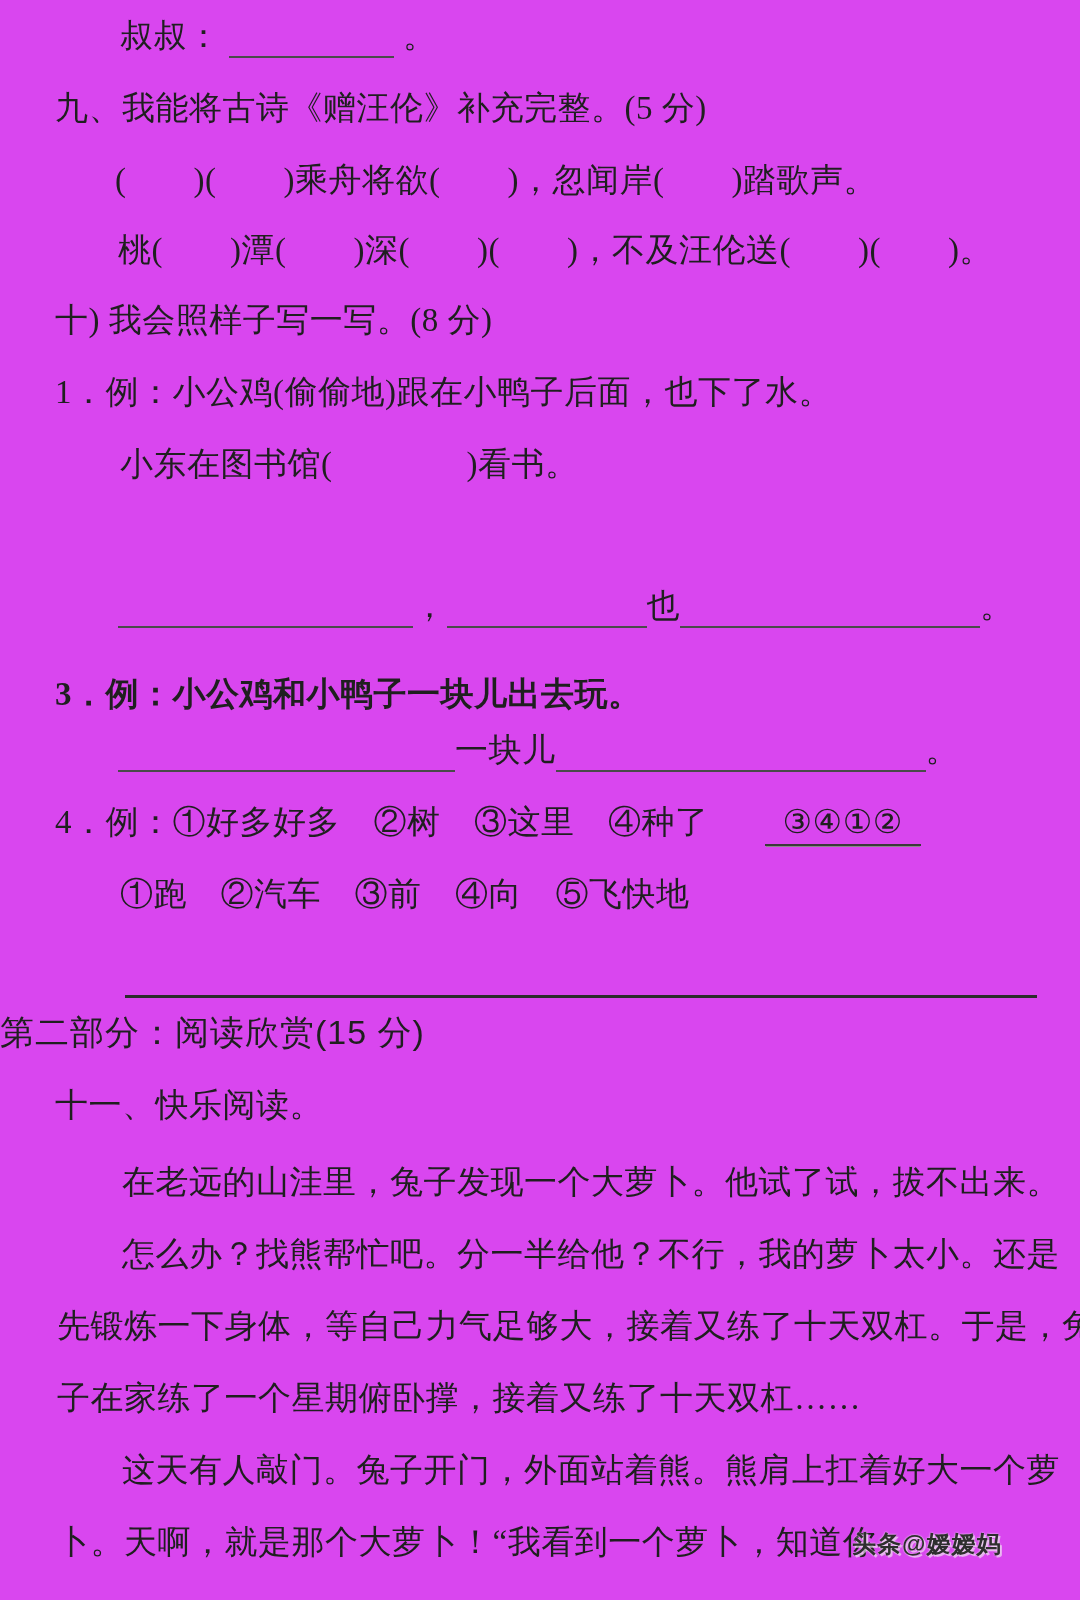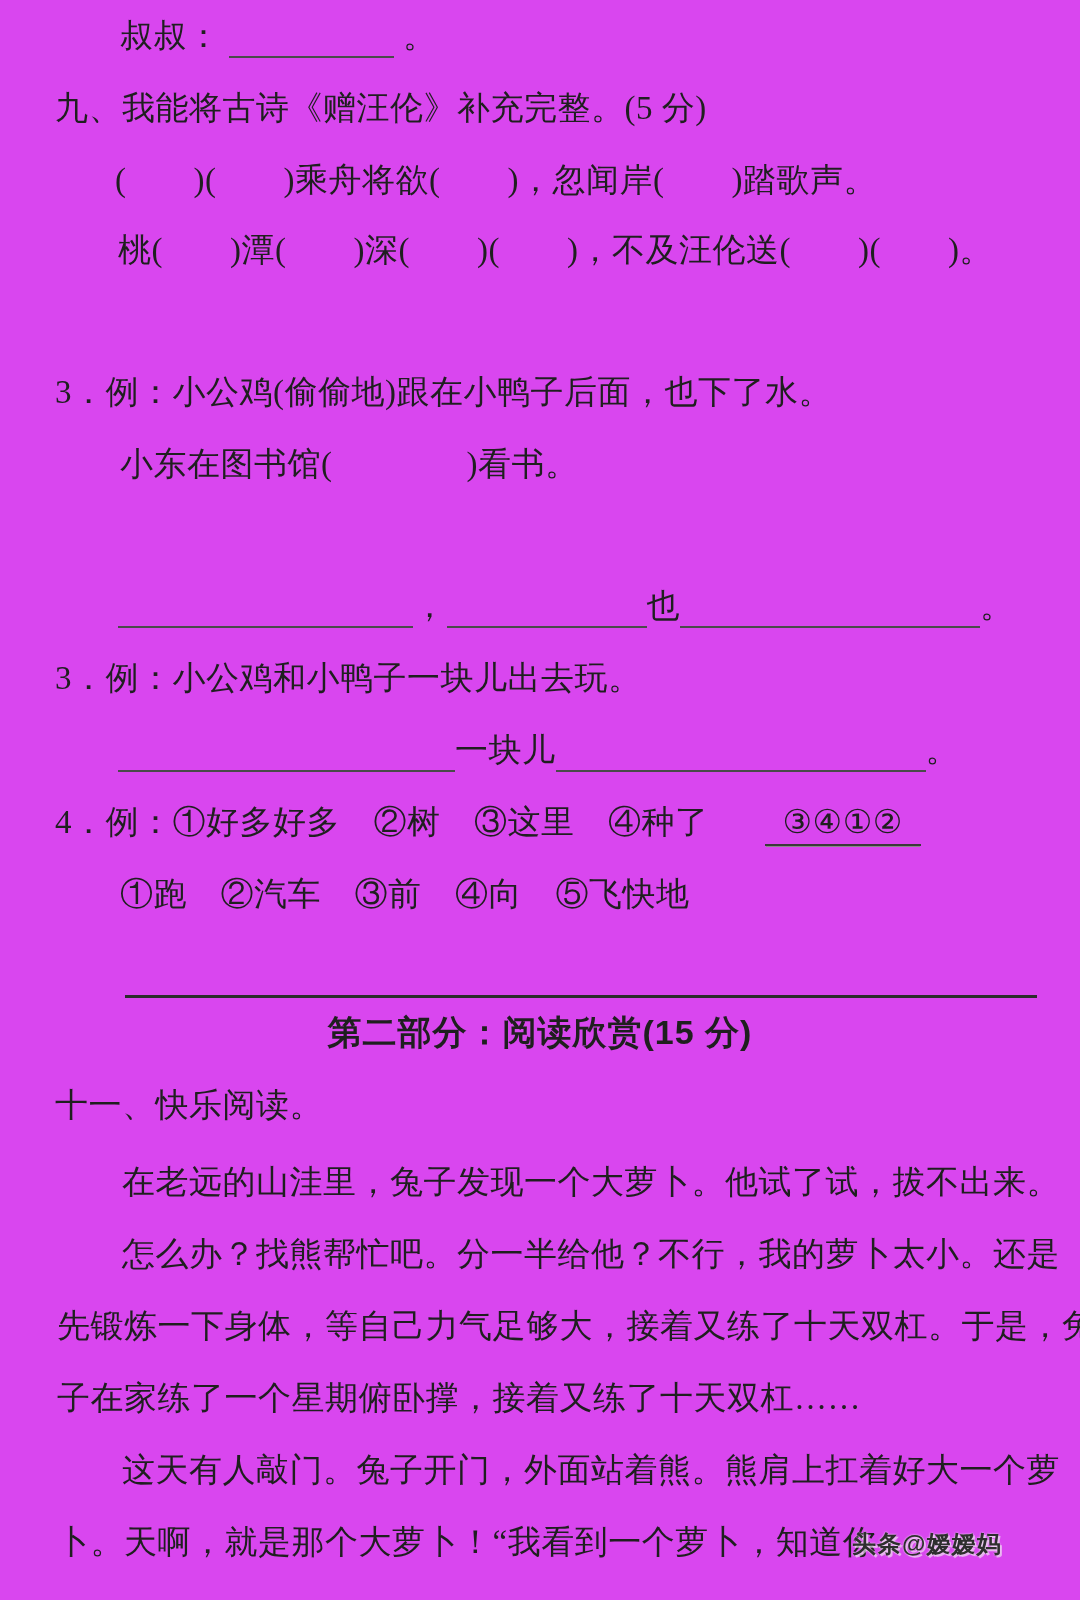--- a/index.html
+++ b/index.html
@@ -33,23 +33,22 @@
     box-shadow:0 2px 0 -1px #8a8a8a;
   }
   .divider{
     position:absolute;
     background:#2b2b2b;
     height:3px;
   }
   .heading{
     position:absolute;
     width:100%;
-    text-align:center;
     font-family:"Liberation Sans","DejaVu Sans",sans-serif;
-    font-weight:700;
+    font-weight:400;
     font-size:34px;
     line-height:44px;
     letter-spacing:1px;
   }
   .watermark{
     position:absolute;
     font-family:"Liberation Sans","DejaVu Sans",sans-serif;
     font-weight:700;
     font-size:24px;
     color:#2e2e2e;
@@ -65,29 +64,30 @@
   <div class="line" style="left:120px;top:14px;">
     <span>叔叔：</span>
     <span class="blank" style="width:165px;"></span>
     <span>。</span>
   </div>
 
   <div class="line" style="left:55px;top:86px;">九、我能将古诗《赠汪伦》补充完整。(5 分)</div>
   <div class="line" style="left:115px;top:158px;">(　　)(　　)乘舟将欲(　　)，忽闻岸(　　)踏歌声。</div>
   <div class="line" style="left:118px;top:228px;">桃(　　)潭(　　)深(　　)(　　)，不及汪伦送(　　)(　　)。</div>
 
+  <div class="line" style="left:55px;top:298px;">十) 我会照样子写一写。(8 分)</div>
 
-  <div class="line" style="left:55px;top:370px;">3．例：小公鸡(偷偷地)跟在小鸭子后面，也下了水。</div>
+  <div class="line" style="left:55px;top:370px;">1．例：小公鸡(偷偷地)跟在小鸭子后面，也下了水。</div>
   <div class="line" style="left:120px;top:442px;">小东在图书馆(　　　　)看书。</div>
 
   <div class="line" style="left:118px;top:584px;">
     <span class="blank" style="width:295px;"></span><span>，</span><span class="blank" style="width:200px;"></span><span>也</span><span class="blank" style="width:300px;"></span><span>。</span>
   </div>
 
-  <div class="line" style="left:55px;top:656px;">3．例：小公鸡和小鸭子一块儿出去玩。</div>
+  <div class="line" style="left:55px;top:672px;font-weight:bold;">3．例：小公鸡和小鸭子一块儿出去玩。</div>
   <div class="line" style="left:118px;top:728px;">
     <span class="blank" style="width:337px;"></span><span>一块儿</span><span class="blank" style="width:370px;"></span><span>。</span>
   </div>
 
   <div class="line" style="left:55px;top:800px;">
     <span>4．例：①好多好多　②树　③这里　④种了</span><span class="underline-answer">③④①②</span>
   </div>
   <div class="line" style="left:120px;top:872px;">①跑　②汽车　③前　④向　⑤飞快地</div>
 
   <div class="divider" style="left:125px;top:995px;width:912px;"></div>

